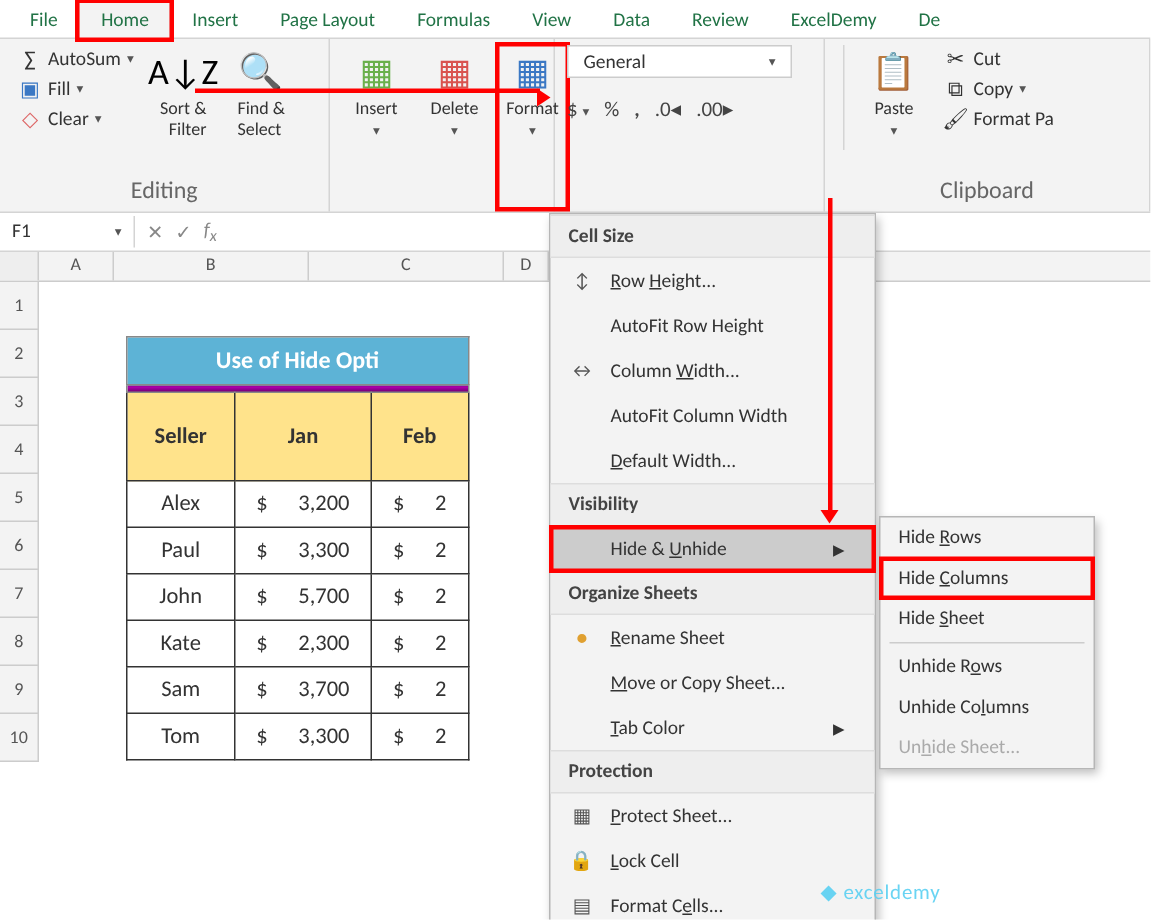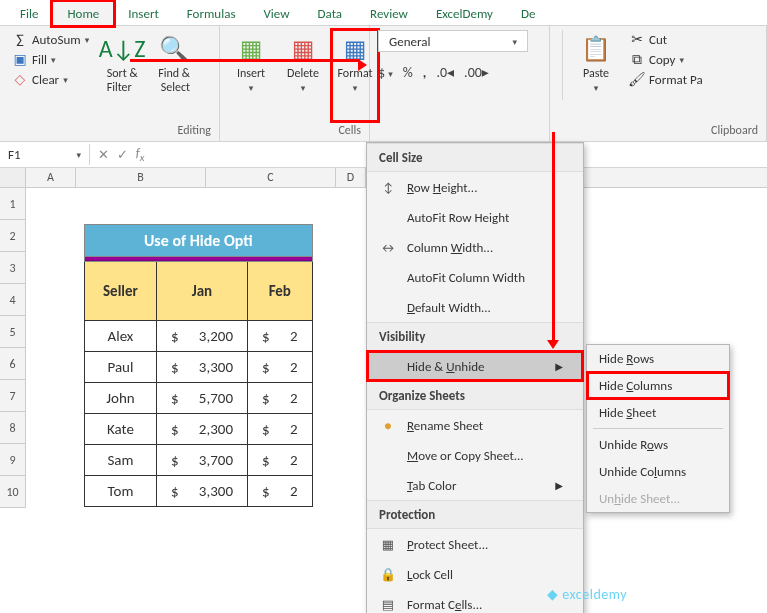--- a/index.html
+++ b/index.html
@@ -7,21 +7,21 @@
 
 
 .tabs{display:flex;background:#fff;border-bottom:1px solid #d4d4d4;height:26px;align-items:flex-end;padding-left:6px;}
 .tab{padding:4px 14px 4px;color:#217346;cursor:pointer;font-size:13px;}
 .tab.active{background:#f3f3f3;border:1px solid #d4d4d4;border-bottom:1px solid #f3f3f3;margin-bottom:-1px;}
 .tab.hl{outline:3px solid red;outline-offset:-1px;}
 
 
 .ribbon{display:flex;background:#f3f3f3;border-bottom:1px solid #d4d4d4;height:116px;}
 .group{border-right:1px solid #d4d4d4;padding:4px 8px 2px;display:flex;flex-direction:column;justify-content:space-between;}
-.group-label{text-align:right;color:#666;font-size:12px;padding:2px 0;}
+.group-label{text-align:center;color:#666;font-size:16px;padding:2px 0;}
 .group-body{display:flex;gap:6px;flex:1;}
 .stack{display:flex;flex-direction:column;gap:2px;font-size:13px;}
 .stack-item{display:flex;align-items:center;gap:4px;padding:1px 4px;white-space:nowrap;cursor:pointer;}
 .bigbtn{display:flex;flex-direction:column;align-items:center;gap:2px;padding:2px 6px;cursor:pointer;font-size:12px;min-width:46px;}
 .bigbtn.hl{outline:3px solid red;outline-offset:-1px;}
 .ico{width:16px;height:16px;display:flex;align-items:center;justify-content:center;font-size:14px;}
 .ico32{width:32px;height:32px;display:flex;align-items:center;justify-content:center;font-size:24px;}
 .dd{font-size:9px;color:#555;}
 .numfmt{border:1px solid #ccc;background:#fff;padding:2px 10px;display:flex;align-items:center;justify-content:space-between;width:150px;height:22px;cursor:pointer;}
 .numrow{display:flex;gap:10px;margin-top:8px;align-items:center;font-size:14px;color:#444;}
@@ -65,20 +65,21 @@
 .wm{position:absolute;bottom:10px;right:140px;color:#5ad0f2;font-size:14px;display:flex;align-items:center;gap:4px;letter-spacing:.5px;opacity:.9;}
 u{text-decoration:underline;}
 </style>
 </head>
 <body>
 
 <div class="tabs">
   <div class="tab">File</div>
   <div class="tab active hl">Home</div>
   <div class="tab">Insert</div>
+  <div class="tab">Page Layout</div>
   <div class="tab">Formulas</div>
   <div class="tab">View</div>
   <div class="tab">Data</div>
   <div class="tab">Review</div>
   <div class="tab">ExcelDemy</div>
   <div class="tab">De</div>
 </div>
 
 <div class="ribbon">
 
@@ -95,27 +96,27 @@
             <span>Fill</span> 
             <span class="dd">▾</span>
           </div>
         <div class="stack-item">
             <span class="ico" style="color:#d66">◇</span>
             <span>Clear</span> 
             <span class="dd">▾</span>
           </div>
       </div>
       <div class="bigbtn">
-          <div class="ico32" style="color:#15803d">A↓Z</div>
-          <div style="white-space:pre;text-align:left">Sort &amp;
+          <div class="ico32" style="color:#000000">A↓Z</div>
+          <div style="white-space:pre;text-align:right">Sort &amp;
 Filter</div>
         </div>
       <div class="bigbtn">
           <div class="ico32">🔍</div>
-          <div style="white-space:pre;text-align:right">Find &amp;
+          <div style="white-space:pre;text-align:left">Find &amp;
 Select</div>
         </div>
     </div>
     <div class="group-label">Editing</div>
   </div>
 
   <div class="group" style="width:150px">
     <div class="group-body">
       <div class="bigbtn">
           <div class="ico32" style="color:#6ab04c">▦</div>
@@ -126,21 +127,20 @@
           <div class="ico32" style="color:#d9534f">▦</div>
           <div>Delete</div>
           <span class="dd">▾</span>
         </div>
       <div class="bigbtn hl">
           <div class="ico32" style="color:#3b78c4">▦</div>
           <div>Format</div>
           <span class="dd">▾</span>
         </div>
     </div>
-    <div class="group-label">Cells</div>
   </div>
 
   <div class="group" style="width:180px">
     <div style="display:flex;flex-direction:column;gap:4px;">
       <div class="numfmt">
           <span>General</span>
           <span class="dd">▾</span>
         </div>
       <div class="numrow">
         <span style="cursor:pointer">$ <span class="dd">▾</span></span>

